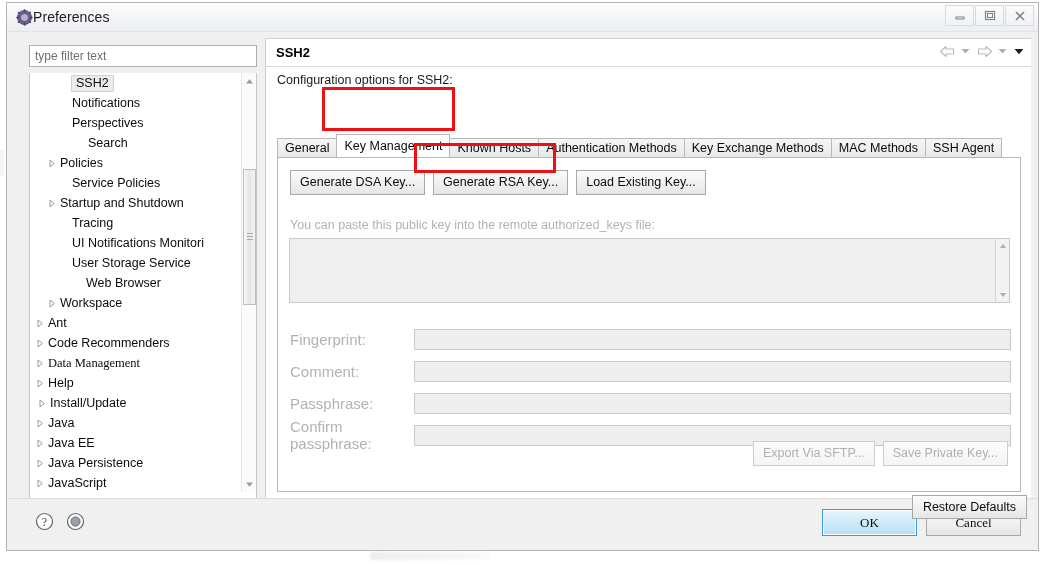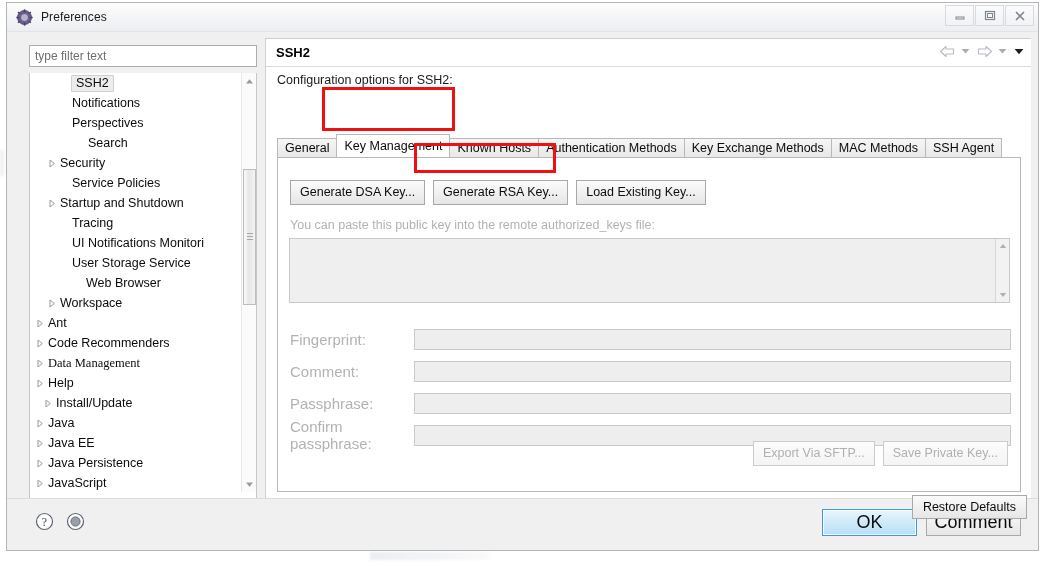--- a/index.html
+++ b/index.html
@@ -50,22 +50,21 @@
     display: flex;
     align-items: center;
   }
   #titlebar .tb-icon {
     margin-left: 9px;
     width: 17px; height: 17px;
     display: inline-block;
     position: relative;
   }
   #titlebar .tb-title {
-    margin-left: 8px;
-    font-size: 12px;
+    font-size: 14px;
     color: #1b1b1b;
     letter-spacing: .1px;
   }
   #win-controls {
     position: absolute;
     right: 4px; top: 2px;
     display: flex;
     align-items: center;
   }
   .win-btn {
@@ -325,21 +324,21 @@
     white-space: nowrap;
   }
   .btn.disabled {
     color: #b0b0b0;
     background: linear-gradient(180deg,#fcfcfc,#f4f4f4);
     border-color: #cccccc;
   }
 
   #key-buttons {
     position: absolute;
-    left: 12px; top: 22px;
+    left: 12px; top: 12px;
     display: flex;
     gap: 8px;
     align-items: center;
   }
 
   #paste-label {
     position: absolute;
     left: 12px; top: 60px;
     font-size: 12.5px;
     color: #b2b2b2;
@@ -424,22 +423,22 @@
   }
   #footer-buttons {
     position: absolute;
     right: 17px; top: 10px;
     display: flex;
     gap: 9px;
   }
   .dlg-btn {
     width: 95px;
     height: 27px;
-    font-family: Liberation Sans, sans-serif;
-    font-size: 18px;
+    font-family: Liberation Serif, serif;
+    font-size: 13px;
     background: linear-gradient(180deg,#fbfbfb 0%,#f1f1f1 48%,#e6e6e6 100%);
     border: 1px solid #a8a8a8;
     color: #0c0c0c;
     box-sizing: border-box;
   }
   .dlg-btn.default {
     background: linear-gradient(180deg,#eaf6fd 0%,#cfeaf9 48%,#b8e0f6 100%);
     border: 1px solid #3c9bd6;
     box-shadow: inset 0 0 0 1px #ffffff;
   }
@@ -527,21 +526,21 @@
             <div class="tree-item" style="padding-left: 42px;">
               <span class="tw"></span>
               <span class="tree-label">Search</span>
             </div>
             <div class="tree-item" style="padding-left: 14px;">
               <span class="tw">
                 <svg width="8" height="9" viewBox="0 0 8 9">
                   <path d="M2 1 L6.3 4.5 L2 8 Z" fill="none" stroke="#9b9b9b" stroke-width="1"></path>
                 </svg>
               </span>
-              <span class="tree-label">Security</span>
+              <span class="tree-label">Policies</span>
             </div>
             <div class="tree-item" style="padding-left: 26px;">
               <span class="tw"></span>
               <span class="tree-label">Service Policies</span>
             </div>
             <div class="tree-item" style="padding-left: 14px;">
               <span class="tw">
                 <svg width="8" height="9" viewBox="0 0 8 9">
                   <path d="M2 1 L6.3 4.5 L2 8 Z" fill="none" stroke="#9b9b9b" stroke-width="1"></path>
                 </svg>
@@ -597,21 +596,21 @@
               <span class="tree-label">Data Management</span>
             </div>
             <div class="tree-item" style="padding-left: 2px;">
               <span class="tw">
                 <svg width="8" height="9" viewBox="0 0 8 9">
                   <path d="M2 1 L6.3 4.5 L2 8 Z" fill="none" stroke="#9b9b9b" stroke-width="1"></path>
                 </svg>
               </span>
               <span class="tree-label">Help</span>
             </div>
-            <div class="tree-item" style="padding-left: 10px;">
+            <div class="tree-item" style="padding-left: 4px;">
               <span class="tw">
                 <svg width="8" height="9" viewBox="0 0 8 9">
                   <path d="M2 1 L6.3 4.5 L2 8 Z" fill="none" stroke="#9b9b9b" stroke-width="1"></path>
                 </svg>
               </span>
               <span class="tree-label">Install/Update</span>
             </div>
             <div class="tree-item" style="padding-left: 2px;">
               <span class="tw">
                 <svg width="8" height="9" viewBox="0 0 8 9">
@@ -799,21 +798,21 @@
       </span>
       <span>
         <svg width="19" height="19" viewBox="0 0 19 19">
           <circle cx="9.5" cy="9.5" r="8" fill="#ffffff" stroke="#5c6370" stroke-width="1.2"></circle>
           <circle cx="9.5" cy="9.5" r="4.6" fill="#9aa0ab" stroke="#5c6370" stroke-width="0.9"></circle>
         </svg>
       </span>
     </div>
     <div id="footer-buttons">
         <button class="dlg-btn default">OK</button>
-        <button class="dlg-btn">Comment</button>
+        <button class="dlg-btn">Cancel</button>
       </div>
   </div>
 </div>
 
 <div id="annotation-layer">
     <div class="red-box" style="left: 322px; top: 87px; width: 133px; height: 44px; border-color: rgb(238, 17, 17);"></div>
     <div class="red-box" style="left: 414px; top: 143px; width: 142px; height: 30px; border-color: rgb(238, 17, 17);"></div>
   </div>
 
 </body></html>

